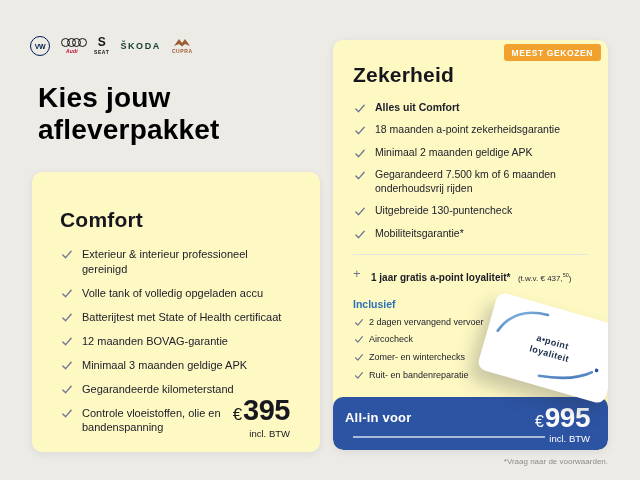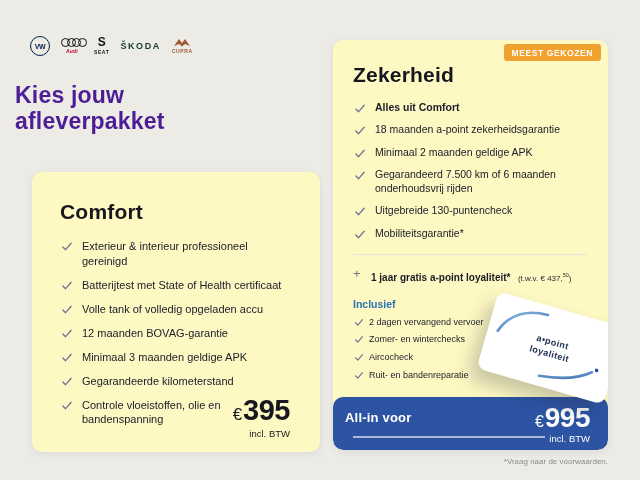--- a/index.html
+++ b/index.html
@@ -20,32 +20,32 @@
   .audi-rings { display:flex; }
   .audi-rings i { width:9px; height:9px; border:1.3px solid #111; border-radius:50%; margin-right:-3.5px; }
   .brand-sub { font-size:5px; font-weight:700; margin-top:2px; letter-spacing:0.6px; }
   .audi-sub { color:#BB0A30; font-style:italic; letter-spacing:0.2px; }
   .seat-s { font-size:12px; font-weight:800; color:#151515; line-height:0.9; }
   .seat-sub { color:#151515; }
   .skoda-word { font-size:9px; font-weight:800; letter-spacing:1.6px; color:#123A2E; }
   .cupra-sub { color:#9D5C34; }
 
   
-  .headline { position:absolute; left:15px; top:82px; font-size:23px; line-height:1.13; font-weight:600; color:#4c1d95; letter-spacing:0.2px; }
+  .headline { position:absolute; left:38px; top:82px; font-size:28px; line-height:1.13; font-weight:600; color:#000000; letter-spacing:0.2px; }
 
   
   .card { position:absolute; background:#fef9c3; border-radius:10px; box-shadow:0 2px 8px rgba(30,30,40,0.08); }
   .card h2 { font-size:21px; font-weight:700; color:#16161E; letter-spacing:0.2px; }
 
   .check-li { position:relative; padding-left:22px; font-weight:500; color:#20202C; }
   .check-li .chk { position:absolute; left:1px; top:1px; }
   ul { list-style:none; }
 
   
-  .comfort-card { left:32px; top:172px; width:288px; height:280px; padding:28px 28px; }
+  .comfort-card { left:32px; top:172px; width:288px; height:280px; padding:36px 28px; }
   .comfort-card h2 { margin:0 0 15px 0; }
   .comfort-card li { font-size:11px; line-height:1.32; margin-bottom:9.5px; }
   .price-block { position:absolute; right:30px; bottom:13px; text-align:right; }
   .price-line { white-space:nowrap; }
   .price-cur { font-size:17px; font-weight:500; vertical-align:baseline; margin-right:1px; }
   .price-amt { font-size:29px; font-weight:700; letter-spacing:-0.5px; }
   .price-vat { font-size:9.5px; font-weight:500; margin-top:1px; }
 
   
   .zeker-card { left:333px; top:40px; width:275px; height:410px; padding:16px 20px; overflow:hidden; }
@@ -127,27 +127,27 @@
       <li class="check-li">
         <svg class="chk" width="12" height="12" viewBox="0 0 13 13">
             <polyline points="2,7.5 5,10.5 11,3.5" fill="none" stroke="#6C7492" stroke-width="1.4" stroke-linecap="round" stroke-linejoin="round"></polyline>
           </svg>
         <span>Exterieur &amp; interieur professioneel gereinigd</span>
       </li>
       <li class="check-li">
         <svg class="chk" width="12" height="12" viewBox="0 0 13 13">
             <polyline points="2,7.5 5,10.5 11,3.5" fill="none" stroke="#6C7492" stroke-width="1.4" stroke-linecap="round" stroke-linejoin="round"></polyline>
           </svg>
+        <span>Volle tank of volledig opgeladen accu</span>
+      </li>
+      <li class="check-li">
+        <svg class="chk" width="12" height="12" viewBox="0 0 13 13">
+            <polyline points="2,7.5 5,10.5 11,3.5" fill="none" stroke="#6C7492" stroke-width="1.4" stroke-linecap="round" stroke-linejoin="round"></polyline>
+          </svg>
         <span>Batterijtest met State of Health certificaat</span>
-      </li>
-      <li class="check-li">
-        <svg class="chk" width="12" height="12" viewBox="0 0 13 13">
-            <polyline points="2,7.5 5,10.5 11,3.5" fill="none" stroke="#6C7492" stroke-width="1.4" stroke-linecap="round" stroke-linejoin="round"></polyline>
-          </svg>
-        <span>Volle tank of volledig opgeladen accu</span>
       </li>
       <li class="check-li">
         <svg class="chk" width="12" height="12" viewBox="0 0 13 13">
             <polyline points="2,7.5 5,10.5 11,3.5" fill="none" stroke="#6C7492" stroke-width="1.4" stroke-linecap="round" stroke-linejoin="round"></polyline>
           </svg>
         <span>12 maanden BOVAG-garantie</span>
       </li>
       <li class="check-li">
         <svg class="chk" width="12" height="12" viewBox="0 0 13 13">
             <polyline points="2,7.5 5,10.5 11,3.5" fill="none" stroke="#6C7492" stroke-width="1.4" stroke-linecap="round" stroke-linejoin="round"></polyline>
@@ -231,27 +231,27 @@
       <li class="check-li">
         <svg class="chk" width="10" height="10" viewBox="0 0 13 13">
             <polyline points="2,7.5 5,10.5 11,3.5" fill="none" stroke="#6C7492" stroke-width="1.5" stroke-linecap="round" stroke-linejoin="round"></polyline>
           </svg>
         <span>2 dagen vervangend vervoer</span>
       </li>
       <li class="check-li">
         <svg class="chk" width="10" height="10" viewBox="0 0 13 13">
             <polyline points="2,7.5 5,10.5 11,3.5" fill="none" stroke="#6C7492" stroke-width="1.5" stroke-linecap="round" stroke-linejoin="round"></polyline>
           </svg>
+        <span>Aircocheck</span>
+      </li>
+      <li class="check-li">
+        <svg class="chk" width="10" height="10" viewBox="0 0 13 13">
+            <polyline points="2,7.5 5,10.5 11,3.5" fill="none" stroke="#6C7492" stroke-width="1.5" stroke-linecap="round" stroke-linejoin="round"></polyline>
+          </svg>
         <span>Zomer- en winterchecks</span>
-      </li>
-      <li class="check-li">
-        <svg class="chk" width="10" height="10" viewBox="0 0 13 13">
-            <polyline points="2,7.5 5,10.5 11,3.5" fill="none" stroke="#6C7492" stroke-width="1.5" stroke-linecap="round" stroke-linejoin="round"></polyline>
-          </svg>
-        <span>Aircocheck</span>
       </li>
       <li class="check-li">
         <svg class="chk" width="10" height="10" viewBox="0 0 13 13">
             <polyline points="2,7.5 5,10.5 11,3.5" fill="none" stroke="#6C7492" stroke-width="1.5" stroke-linecap="round" stroke-linejoin="round"></polyline>
           </svg>
         <span>Ruit- en bandenreparatie</span>
       </li>
     </ul>
 
     <div class="loyalty-card">

